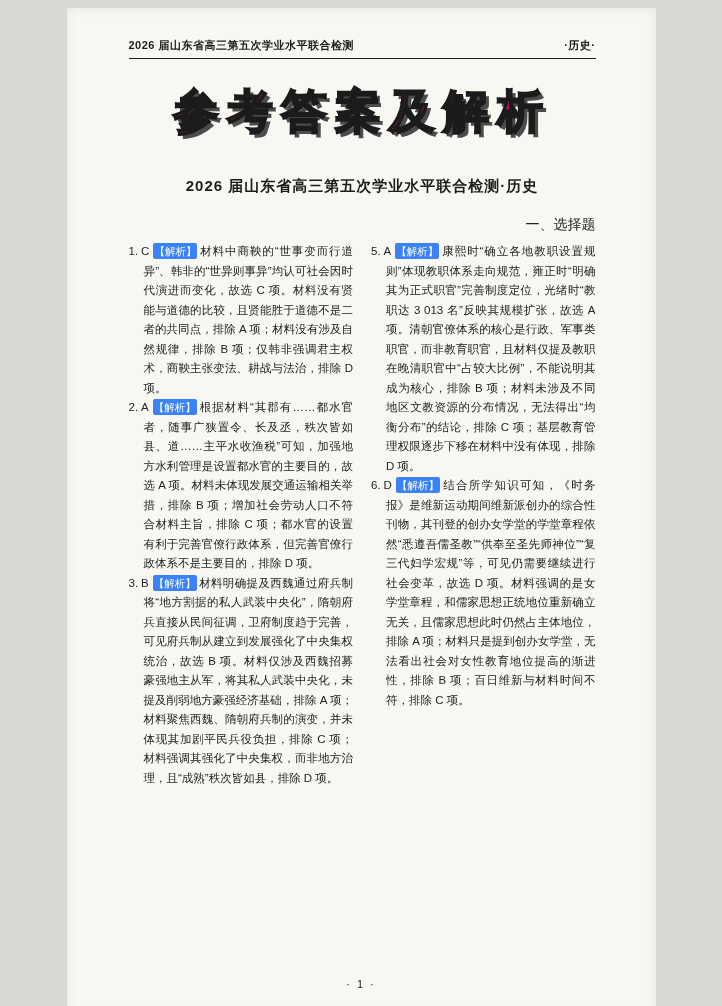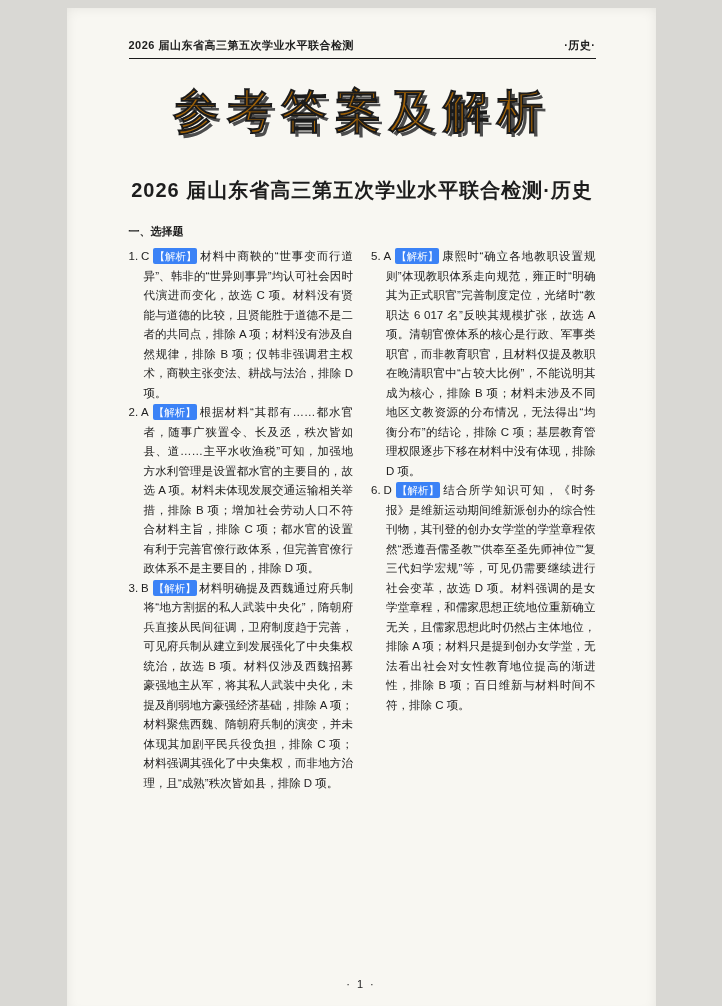--- a/index.html
+++ b/index.html
@@ -30,37 +30,38 @@
     padding-bottom: 5px;
   }
   .header-rule {
     border-bottom: 1.6px solid #1a1a1a;
     margin-bottom: 22px;
   }
   .main-title {
     margin: 10px 0 0 0;
     text-align: center;
     font-size: 46px;
-    font-weight: 400;
+    font-weight: 700;
     letter-spacing: 8px;
-    color: #a16207;
+    color: #be185d;
     -webkit-text-stroke: 2px #1b1b1b;
     text-shadow: 4px 4px 0 #4c4c4c;
   }
   .subtitle {
     margin: 34px 0 0 0;
     text-align: center;
-    font-size: 20px;
+    font-size: 15px;
     font-weight: 700;
     letter-spacing: 1px;
   }
   .section-title {
     margin-top: 20px;
-    font-size: 11px;
-    font-weight: 700;
+    font-size: 14px;
+    font-weight: 400;
+    text-align: right;
   }
   .columns {
     display: flex;
     gap: 18px;
     margin-top: 8px;
   }
   .col {
     flex: 1 1 0;
     min-width: 0;
   }
@@ -123,21 +124,21 @@
       <div class="item">
         <span class="item-num">2.</span><span class="item-ans">A</span><span class="badge">【解析】</span><span class="item-text">根据材料“其郡有……都水官者，随事广狭置令、长及丞，秩次皆如县、道……主平水收渔税”可知，加强地方水利管理是设置都水官的主要目的，故选 A 项。材料未体现发展交通运输相关举措，排除 B 项；增加社会劳动人口不符合材料主旨，排除 C 项；都水官的设置有利于完善官僚行政体系，但完善官僚行政体系不是主要目的，排除 D 项。</span>
       </div>
       <div class="item">
         <span class="item-num">3.</span><span class="item-ans">B</span><span class="badge">【解析】</span><span class="item-text">材料明确提及西魏通过府兵制将“地方割据的私人武装中央化”，隋朝府兵直接从民间征调，卫府制度趋于完善，可见府兵制从建立到发展强化了中央集权统治，故选 B 项。材料仅涉及西魏招募豪强地主从军，将其私人武装中央化，未提及削弱地方豪强经济基础，排除 A 项；材料聚焦西魏、隋朝府兵制的演变，并未体现其加剧平民兵役负担，排除 C 项；材料强调其强化了中央集权，而非地方治理，且“成熟”秩次皆如县，排除 D 项。</span>
       </div>
     </div>
 
     <div class="col">
       <div class="item">
-        <span class="item-num">5.</span><span class="item-ans">A</span><span class="badge">【解析】</span><span class="item-text">康熙时“确立各地教职设置规则”体现教职体系走向规范，雍正时“明确其为正式职官”完善制度定位，光绪时“教职达 6 017 名”反映其规模扩张，故选 A 项。清朝官僚体系的核心是行政、军事类职官，而非教育职官，且材料仅提及教职在晚清职官中“占较大比例”，不能说明其成为核心，排除 B 项；材料未涉及不同地区文教资源的分布情况，无法得出“均衡分布”的结论，排除 C 项；基层教育管理权限逐步下移在材料中没有体现，排除 D 项。</span>
+        <span class="item-num">5.</span><span class="item-ans">A</span><span class="badge">【解析】</span><span class="item-text">康熙时“确立各地教职设置规则”体现教职体系走向规范，雍正时“明确其为正式职官”完善制度定位，光绪时“教职达 3 013 名”反映其规模扩张，故选 A 项。清朝官僚体系的核心是行政、军事类职官，而非教育职官，且材料仅提及教职在晚清职官中“占较大比例”，不能说明其成为核心，排除 B 项；材料未涉及不同地区文教资源的分布情况，无法得出“均衡分布”的结论，排除 C 项；基层教育管理权限逐步下移在材料中没有体现，排除 D 项。</span>
       </div>
       <div class="item">
         <span class="item-num">6.</span><span class="item-ans">D</span><span class="badge">【解析】</span><span class="item-text">结合所学知识可知，《时务报》是维新运动期间维新派创办的综合性刊物，其刊登的创办女学堂的学堂章程依然“悉遵吾儒圣教”“供奉至圣先师神位”“复三代妇学宏规”等，可见仍需要继续进行社会变革，故选 D 项。材料强调的是女学堂章程，和儒家思想正统地位重新确立无关，且儒家思想此时仍然占主体地位，排除 A 项；材料只是提到创办女学堂，无法看出社会对女性教育地位提高的渐进性，排除 B 项；百日维新与材料时间不符，排除 C 项。</span>
       </div>
     </div>
 
   </div>
 
   <div class="footer">
     <span>· 1 ·</span>

